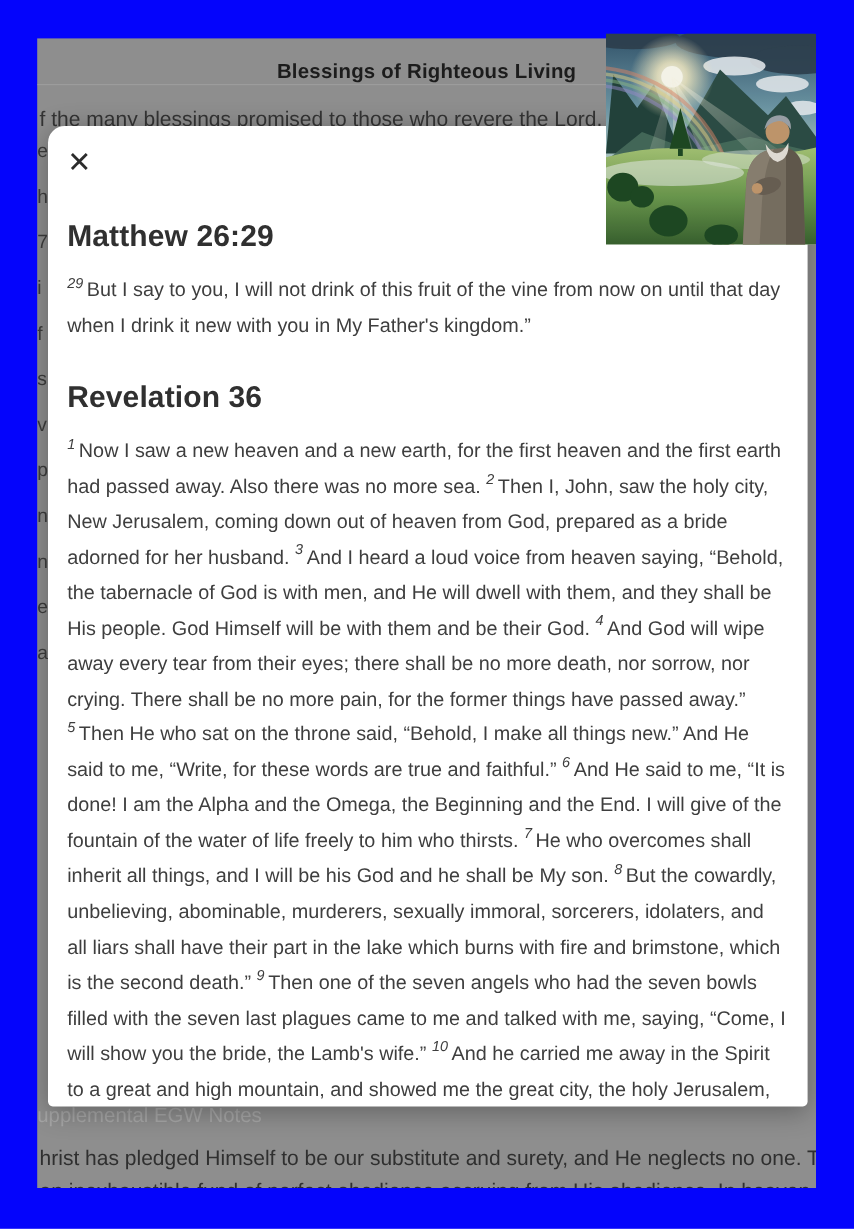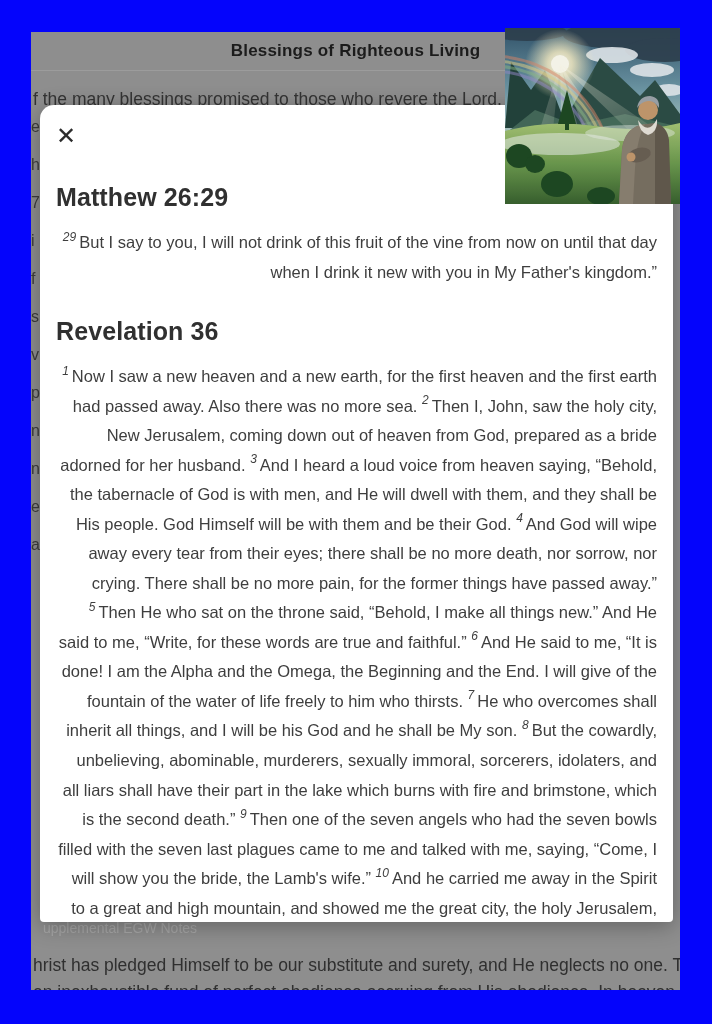--- a/index.html
+++ b/index.html
@@ -8,33 +8,33 @@
     background:#0404fc;
     font-family:"Liberation Sans","DejaVu Sans",sans-serif;
   }
   
   .app-screen{
     position:absolute;left:31px;top:32px;width:649px;height:958px;
     background:#8e8e8e;overflow:hidden;
   }
   .app-header{
     position:absolute;left:0;top:0;width:100%;height:38px;
-    display:flex;align-items:center;justify-content:center;
+    display:flex;align-items:flex-end;justify-content:center;
   }
   .app-header .title{
     font-size:17px;font-weight:bold;color:#1c1c1c;letter-spacing:.2px;
   }
   .header-divider{
     position:absolute;left:0;top:38px;width:100%;height:1px;background:#9c9c9c;
   }
   .bg-line{
     position:absolute;white-space:nowrap;color:#343434;font-size:17.5px;z-index:1;
   }
   .bg-top-line{left:2px;top:57px;}
-  .bg-notes-heading{left:12px;top:888px;color:#a6a6a6;font-size:14px;}
+  .bg-notes-heading{left:0;top:888px;color:#a6a6a6;font-size:17px;}
   .bg-bottom-1{left:2px;top:923px;color:#2f2f2f;}
   .bg-bottom-2{left:2px;top:950px;color:#2f2f2f;}
   .edge-frag-col{
     position:absolute;z-index:1;color:#3d3d3d;font-size:16px;
     display:flex;flex-direction:column;overflow:hidden;
   }
   .edge-frag-col.left{left:0;top:76px;width:9px;height:470px;}
   .edge-frag-col.right{left:643px;top:170px;width:7px;height:620px;}
   .edge-frag-col span{display:block;height:38px;line-height:38px;}
   .edge-frag-col.right span{height:92px;line-height:92px;margin-left:-9px;}
@@ -47,21 +47,21 @@
   .modal-body{padding:12px 16px 0 16px;}
   .close-btn{
     width:34px;height:34px;border:none;background:transparent;cursor:pointer;
     font-size:24px;font-weight:300;color:#2c2c2c;line-height:30px;text-align:left;
     padding:0;margin:2px 0 0 0;
   }
   .sec-heading{
     margin:30px 0 16px 0;font-size:25px;font-weight:bold;color:#303030;letter-spacing:.1px;
   }
   .passage{
-    margin:0 0 6px 0;font-size:16.5px;line-height:1.79;color:#3e3e3e;text-align:right;
+    margin:0 0 6px 0;font-size:16.5px;line-height:1.79;color:#3e3e3e;
   }
   .vnum{
     font-style:italic;font-size:12px;line-height:0;position:relative;top:-1px;
     margin-right:3px;color:#3e3e3e;
   }
   
   .cover-image{
     position:absolute;left:505px;top:28px;width:175px;height:176px;z-index:10;
     overflow:hidden;
   }

